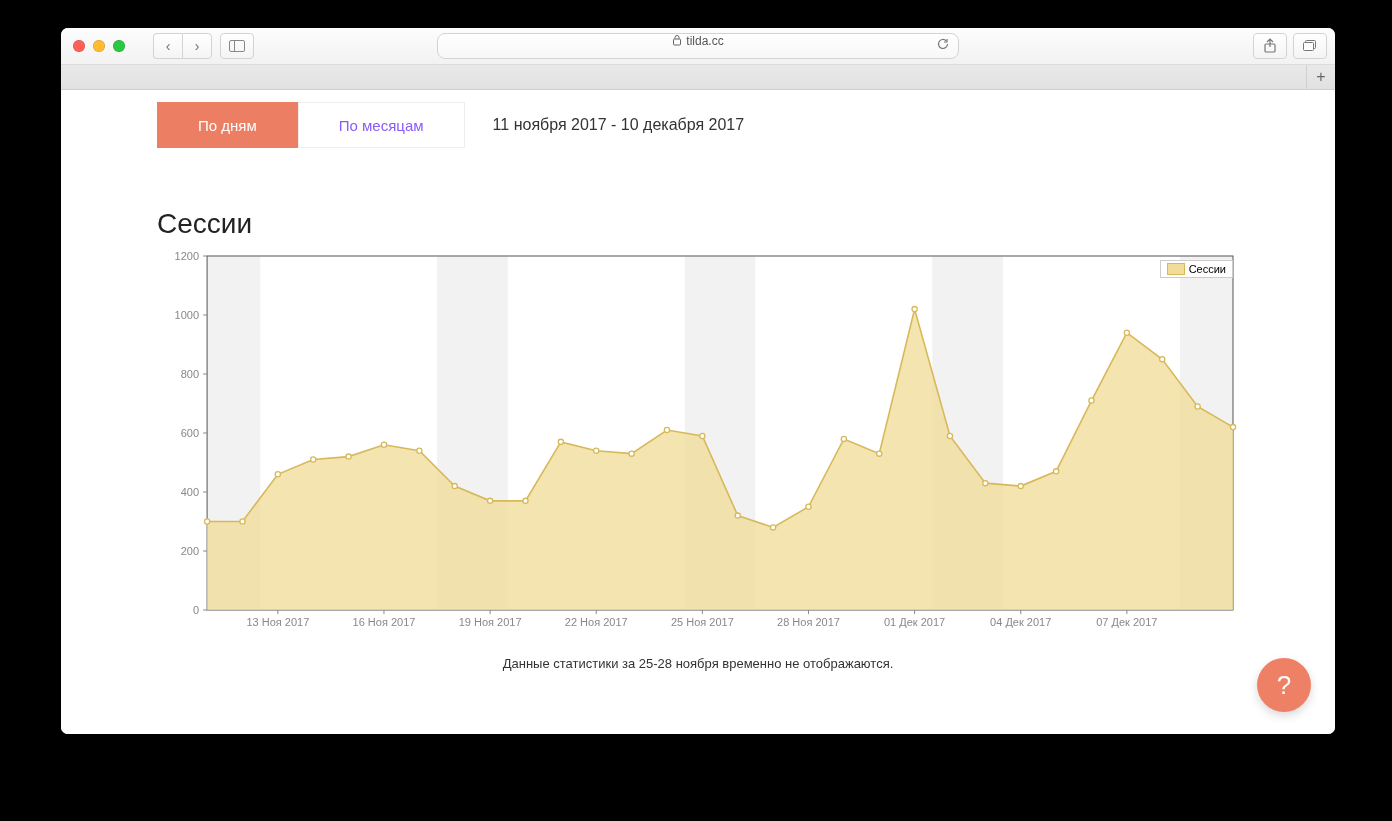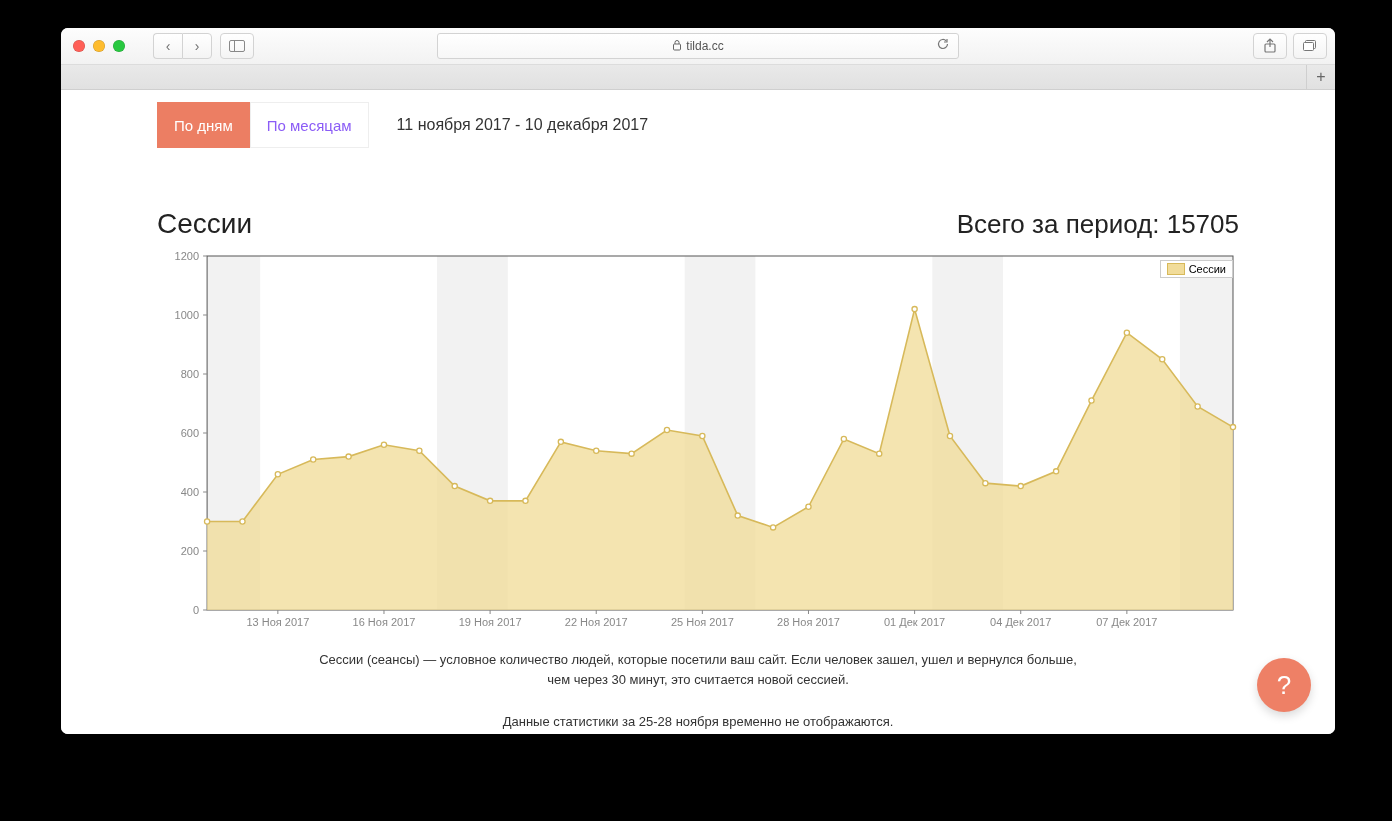--- a/index.html
+++ b/index.html
@@ -13,32 +13,32 @@
   .dot.yellow{background:#febc2e;}
   .dot.green{background:#28c840;}
   .tb-group{display:flex;align-items:center;}
   .tb-btn{height:24px;border:1px solid #d3d3d3;background:linear-gradient(#fff,#f4f4f4);display:flex;align-items:center;justify-content:center;color:#707070;font-size:14px;}
   .nav{margin-left:28px;}
   .nav .tb-btn{width:28px;}
   .nav .tb-btn:first-child{border-radius:4px 0 0 4px;border-right:none;}
   .nav .tb-btn:last-child{border-radius:0 4px 4px 0;}
   .sidebar-toggle{margin-left:8px;width:32px;border-radius:4px;}
   .addr-wrap{position:absolute;left:50%;transform:translateX(-50%);}
-  .addr{display:flex;align-items:center;width:520px;height:24px;border:1px solid #d3d3d3;border-radius:3px;background:linear-gradient(#fff,#f7f7f7);font-size:12px;color:#555;position:relative;}
+  .addr{display:flex;width:520px;height:24px;border:1px solid #d3d3d3;border-radius:8px;background:linear-gradient(#fff,#f7f7f7);font-size:12px;color:#555;position:relative;}
   .addr .lock{margin:0 4px 0 auto;}
   .addr .url{margin-right:auto;}
   .addr .reload{position:absolute;right:8px;top:3px;color:#777;}
   .right-btns{margin-left:auto;margin-right:8px;gap:6px;display:flex;}
   .right-btns .tb-btn{width:32px;border-radius:4px;}
   .tabbar{height:24px;background:linear-gradient(#e9e9e9,#e1e1e1);border-bottom:1px solid #cfcfcf;display:flex;justify-content:flex-end;}
   .newtab{width:28px;height:100%;display:flex;align-items:center;justify-content:center;color:#666;border-left:1px solid #cfcfcf;font-size:16px;}
   
   .page{flex:1;overflow:hidden;background:#fff;padding:0 96px 0 96px;position:relative;}
   .tabs-row{display:flex;align-items:center;margin-top:12px;gap:0;}
-  .seg{height:44px;padding:0 16px;display:flex;align-items:center;font-size:15px;border:1px solid #eee;cursor:pointer;font-weight:300;}
+  .seg{height:44px;padding:0 40px;display:flex;align-items:center;font-size:15px;border:1px solid #eee;cursor:pointer;font-weight:300;}
   .seg.active{background:#ec7e63;color:#fff;border-color:#ec7e63;}
   .seg.inactive{background:#fff;color:#8b5cf6;}
   .date-range{margin-left:28px;color:#333;font-size:16px;font-weight:300;}
   .chart-head{display:flex;justify-content:space-between;align-items:baseline;margin-top:60px;}
   .chart-title{font-size:28px;font-weight:300;color:#222;}
   .chart-total{font-size:26px;font-weight:300;color:#222;}
   .chart-box{position:relative;height:380px;margin-top:12px;}
   svg.chart{width:100%;height:100%;display:block;}
   .note{text-align:center;color:#333;font-size:13px;font-weight:300;line-height:1.55;max-width:760px;margin:18px auto 0;}
   .note2{text-align:center;color:#333;font-size:13px;font-weight:300;margin-top:24px;}
@@ -113,21 +113,20 @@
 
     <div class="page">
       <div class="tabs-row">
         <div class="seg active">По дням</div>
         <div class="seg inactive">По месяцам</div>
         <div class="date-range">11 ноября 2017 - 10 декабря 2017</div>
       </div>
 
       <div class="chart-head">
         <div class="chart-title">Сессии</div>
-        <div class="chart-total">Всего за период: 15705</div>
       </div>
 
       <div class="chart-box">
         <svg class="chart" id="chart-svg" viewBox="0 0 1080 380" preserveAspectRatio="none">
             <rect x="50" y="4" width="52.9655172413793" height="354" fill="#f2f2f2"></rect>
             <rect x="279.5172413793104" y="4" width="70.62068965517233" height="354" fill="#f2f2f2"></rect>
             <rect x="526.6896551724138" y="4" width="70.62068965517244" height="354" fill="#f2f2f2"></rect>
             <rect x="773.8620689655172" y="4" width="70.62068965517244" height="354" fill="#f2f2f2"></rect>
             <rect x="1021.0344827586208" y="4" width="52.96551724137919" height="354" fill="#f2f2f2"></rect>
             <rect x="50" y="4" width="1024" height="354" fill="none" stroke="#555" stroke-width="1"></rect>
@@ -195,19 +194,18 @@
             <line x1="862.1379310344828" y1="358" x2="862.1379310344828" y2="362" stroke="#888"></line>
             <text class="axis-label" x="968.0689655172414" y="374" text-anchor="middle">07 Дек 2017</text>
             <line x1="968.0689655172414" y1="358" x2="968.0689655172414" y2="362" stroke="#888"></line>
           </svg>
         <div class="legend-box" style="right:6px;top:8px;">
           <div class="legend-sw"></div>
           <span>Сессии</span>
         </div>
       </div>
 
-      <div class="note">Сессии (сеансы) — условное количество людей, которые посетили ваш сайт. Если человек зашел, ушел и вернулся больше, чем через 30 минут, это считается новой сессией.</div>
       <div class="note2">Данные статистики за 25-28 ноября временно не отображаются.</div>
 
       <div class="help">?</div>
     </div>
   </div>
 </div>
 
 </body></html>

